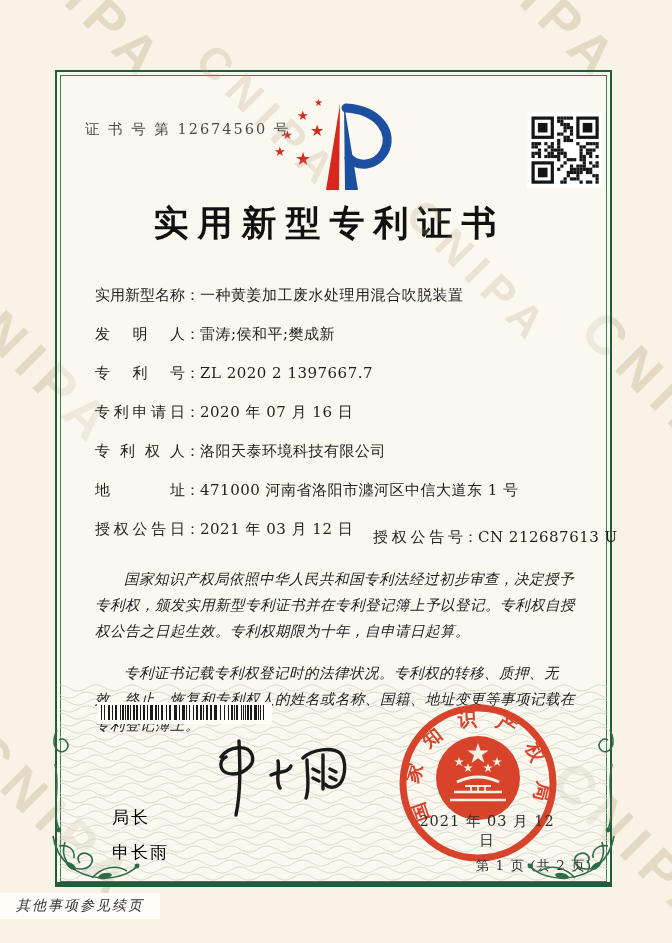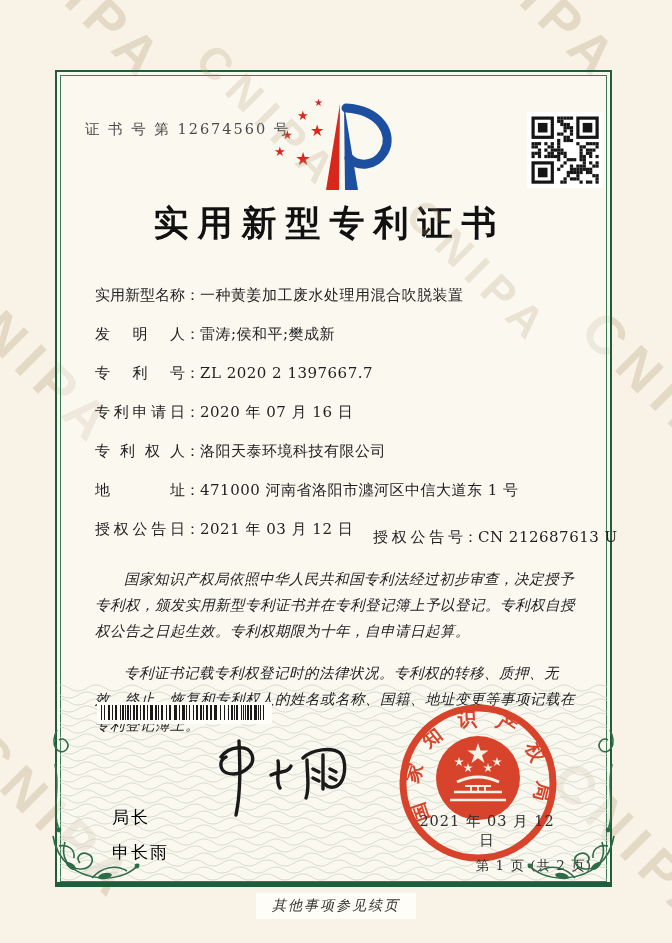--- a/index.html
+++ b/index.html
@@ -33,21 +33,21 @@
   .director{position:absolute;left:55px;top:680px;font-family:"DejaVu Sans","Liberation Sans",sans-serif;
             font-size:17px;line-height:35px;color:#000000;letter-spacing:2px;margin-top:48px;}
   .signature{position:absolute;left:142px;top:653px;}
   .seal{position:absolute;left:336px;top:626px;opacity:0.95;}
   .seal-date{position:absolute;left:360px;top:740px;width:140px;text-align:center;font-size:14.5px;
              color:#2d2d2d;letter-spacing:1px;z-index:4;}
   .page-no{position:absolute;left:0;right:18px;top:785px;text-align:right;font-size:13.5px;color:#333;letter-spacing:1px;}
   .flourish{position:absolute;bottom:-6px;pointer-events:none;}
   .flourish.left{left:-10px;}
   .flourish.right{right:-10px;transform:scaleX(-1);}
-  .continuation{position:absolute;z-index:3;left:0;right:0;top:893px;text-align:center;}
+  .continuation{position:absolute;z-index:3;left:0;right:0;top:893px;text-align:left;}
   .cont-strip{display:inline-block;background:#fffdf7;padding:4px 16px;font-size:14px;font-style:italic;
               color:#333;letter-spacing:2px;}
 </style>
 </head>
 <body>
 
 <div class="page">
 
   <span class="wm big" style="left:-25px;top:-35px;">CNIPA</span>
   <span class="wm big" style="left:430px;top:-35px;">CNIPA</span>

